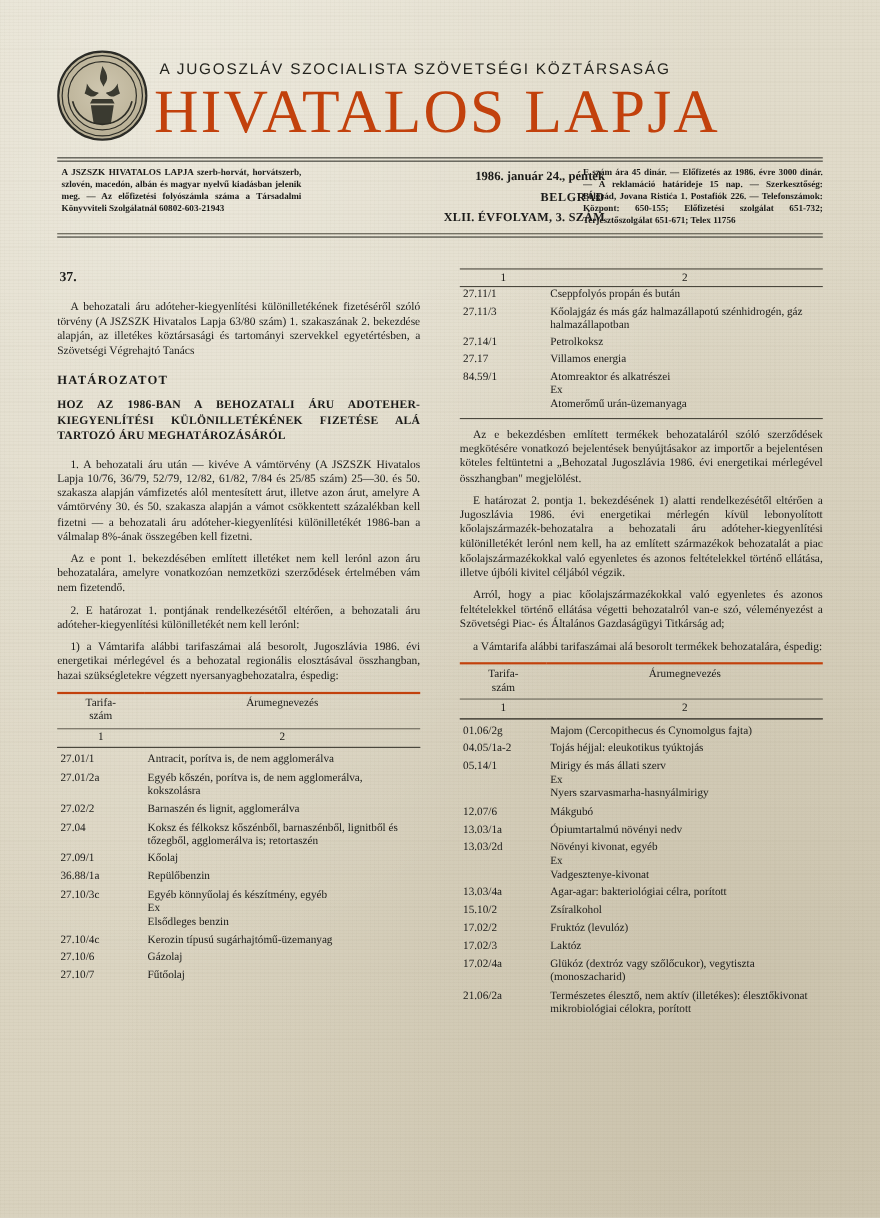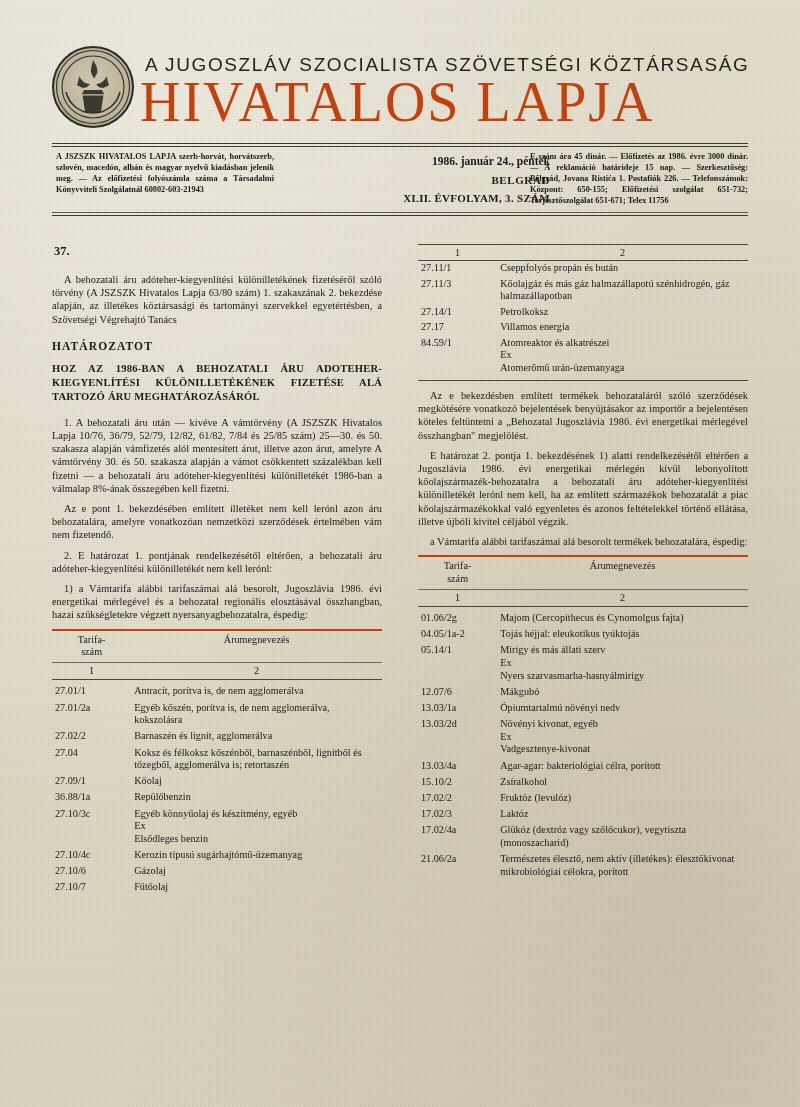--- a/index.html
+++ b/index.html
@@ -33,21 +33,21 @@
     position:absolute;left:52px;top:16px;width:78px;height:78px;
     border-radius:50%;
     border:2px solid #2b2b26;
     background:
       radial-gradient(circle at 50% 45%, #cfc7b0 0%, #bdb49a 60%, #a9a086 100%);
     overflow:hidden;
   }
   .emblem svg{position:absolute;left:0;top:0;}
   .country{
     position:absolute;left:145px;top:24px;width:620px;
-    font-size:19px;letter-spacing:1.6px;
+    font-size:14px;letter-spacing:1.6px;
     font-family:"Liberation Sans", sans-serif;
     color:#24241f;
     white-space:nowrap;
   }
   .gazette{
     position:absolute;left:140px;top:44px;width:640px;
     font-size:56px;line-height:1;
     letter-spacing:2px;
     font-family:"Liberation Serif", serif;
     font-weight:400;
@@ -292,20 +292,21 @@
             <td class="c1">84.59/1</td>
             <td class="c2">Atomreaktor és alkatrészei<br>Ex<br>Atomerőmű urán-üzemanyaga</td>
           </tr>
         </tbody>
     </table>
 
     <div class="after-rule"></div>
 
     <p class="tx" style="margin-top:8px;">Az e bekezdésben említett termékek behozataláról szóló szerződések megkötésére vonatkozó bejelentések benyújtásakor az importőr a bejelentésen köteles feltüntetni a „Behozatal Jugoszlávia 1986. évi energetikai mérlegével összhangban" megjelölést.</p>
     <p class="tx">E határozat 2. pontja 1. bekezdésének 1) alatti rendelkezésétől eltérően a Jugoszlávia 1986. évi energetikai mérlegén kívül lebonyolított kőolajszármazék-behozatalra a behozatali áru adóteher-kiegyenlítési különilletékét lerónl nem kell, ha az említett származékok behozatalát a piac kőolajszármazékokkal való egyenletes és azonos feltételekkel történő ellátása, illetve újbóli kivitel céljából végzik.</p>
+    <p class="tx">Arról, hogy a piac kőolajszármazékokkal való egyenletes és azonos feltételekkel történő ellátása végetti behozatalról van-e szó, véleményezést a Szövetségi Piac- és Általános Gazdaságügyi Titkárság ad;</p>
     <p class="tx">a Vámtarifa alábbi tarifaszámai alá besorolt termékek behozatalára, éspedig:</p>
 
     <table class="tar">
       <colgroup>
           <col class="c1">
           <col class="c2">
         </colgroup>
       <thead>
         <tr class="hrow1">
           <th class="hdr-left">

